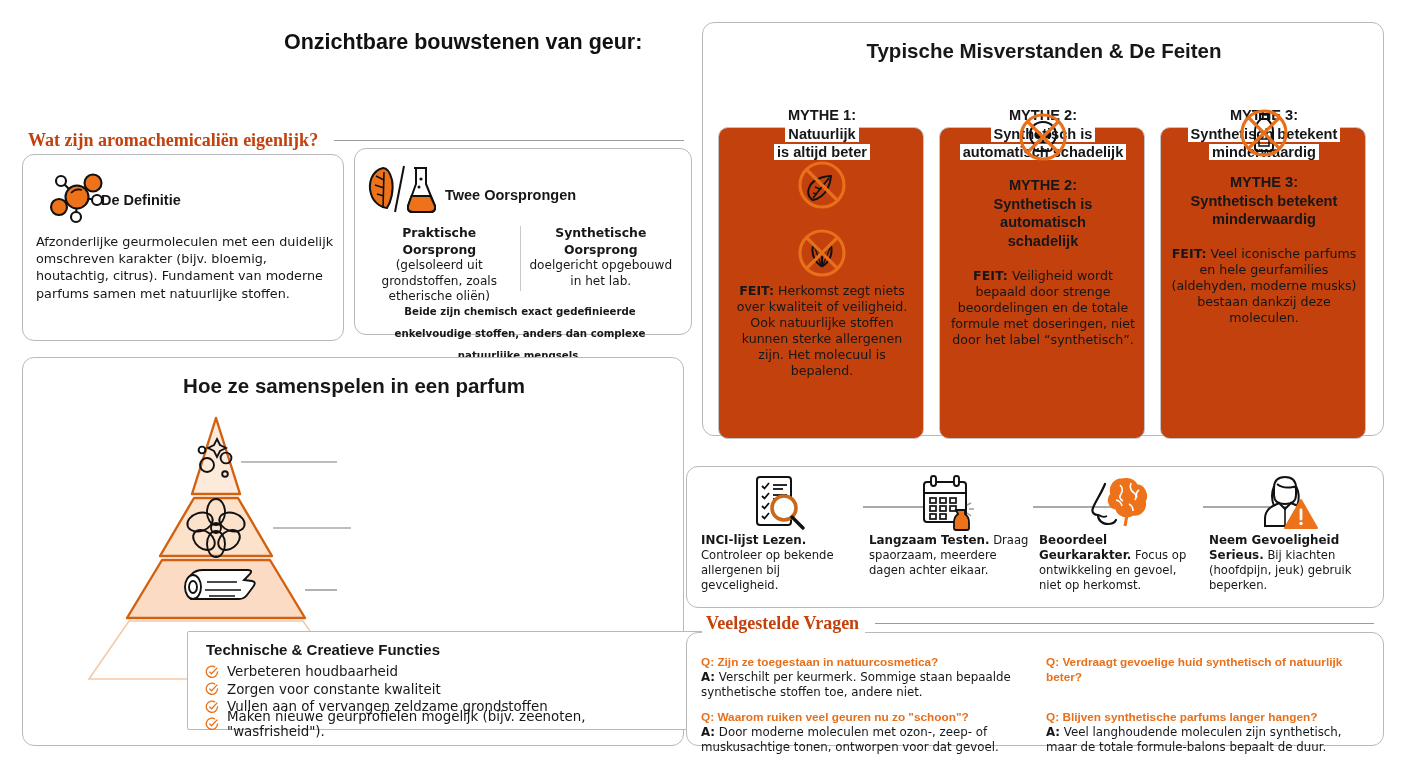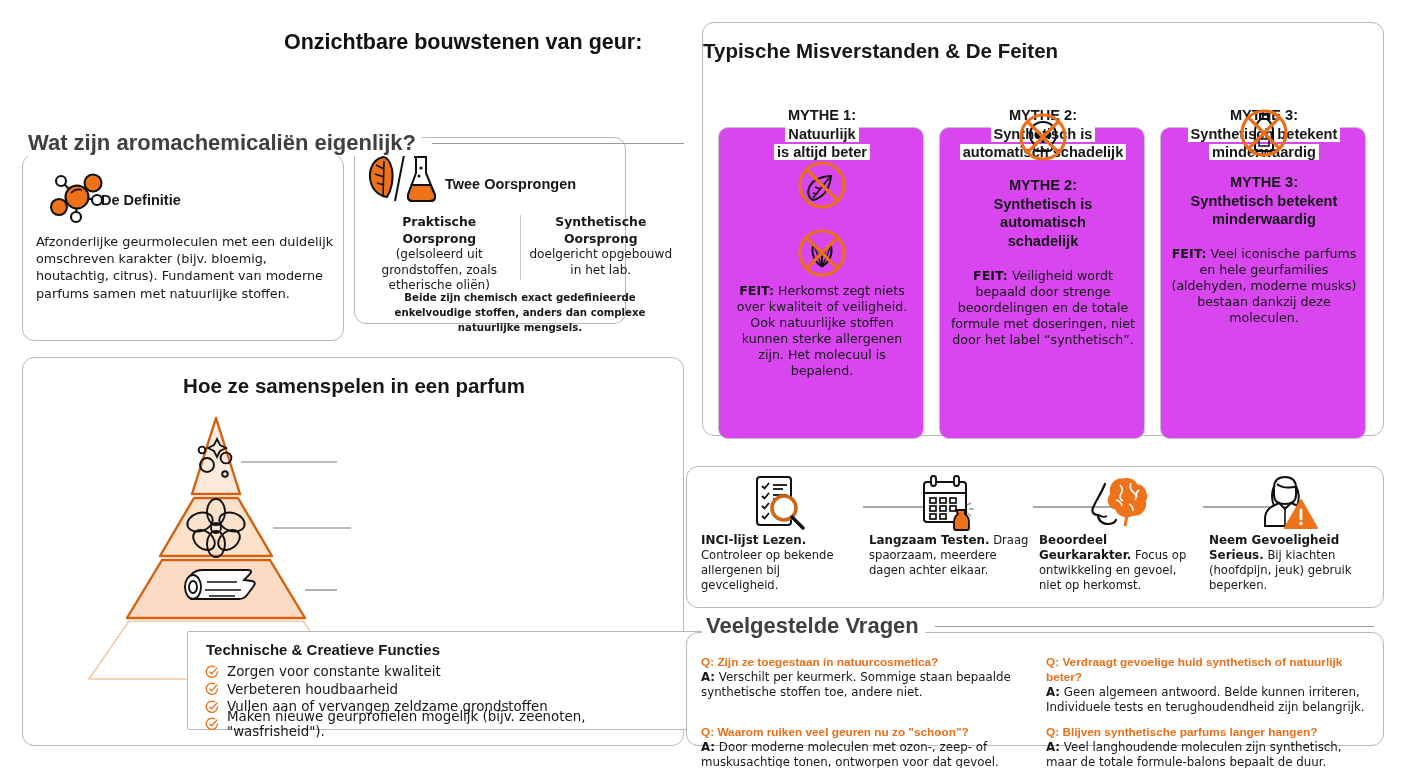--- a/index.html
+++ b/index.html
@@ -19,67 +19,67 @@
   .logo-tm { font-size: 15px; vertical-align: super; color: #4d4d4f; letter-spacing: 0; }
 
   
   .main-title { position: absolute; left: 272px; top: 28px; width: 430px;
     font-weight: bold; font-size: 21.5px; line-height: 28px; color: #111114; margin-left: 12px; }
 
   
   .sec-head { position: absolute; display: flex; align-items: center; gap: 10px;
     z-index: 6; }
   .sec-head span { background: #fff; padding: 0 6px 0 4px; font-weight: bold;
-    font-size: 22px; color: #404040; white-space: nowrap; }
+    font-size: 18px; color: #c2410c; white-space: nowrap; font-family: Liberation Serif, serif; }
   .sec-head .rule { flex: 1; height: 1px; background: #9b9b9e; }
 
   
   .card { position: absolute; border: 1.3px solid #b9b9bd; border-radius: 12px;
     background: #fff; }
 
   
   #def-card { left: 22px; top: 154px; width: 322px; height: 187px; }
   #def-card .hd { position: absolute; left: 78px; top: 37px; font-weight: bold; font-size: 14.5px; }
   #def-card .bd { position: absolute; left: 13px; top: 78px; width: 300px;
     font-size: 12.8px; line-height: 17.2px; font-family: "DejaVu Sans", sans-serif; }
   #mol-icon { position: absolute; left: 24px; top: 14px; }
 
   
-  #orig-card { left: 354px; top: 137px; width: 272px; height: 187px; padding-left: 32px; }
+  #orig-card { left: 354px; top: 148px; width: 338px; height: 187px; padding-left: 32px; }
   #orig-card .hd { position: absolute; left: 90px; top: 38px; font-weight: bold; font-size: 14.5px; }
   #leaf-flask { position: absolute; left: 8px; top: 13px; }
   .orig-cols { position: absolute; left: 6px; top: 76px; width: 318px; display: flex; }
   .orig-col { flex: 1; text-align: center; font-size: 12.1px; line-height: 15.6px;
     font-family: "DejaVu Sans", sans-serif; padding: 0 4px; }
   .orig-col b { font-weight: bold; font-size: 12.4px; }
   .orig-div { width: 1px; background: #c9c9cd; margin: 1px 2px 14px 2px; }
   #orig-card .foot { position: absolute; left: 12px; top: 152px; width: 306px;
-    text-align: center; font-size: 10.2px; line-height: 15px; font-weight: bold;
+    text-align: center; font-size: 10.2px; line-height: 22px; font-weight: bold;
     font-family: "DejaVu Sans", sans-serif; }
 
   
   #pyr-card { left: 22px; top: 357px; width: 662px; height: 389px; }
   #pyr-title { position: absolute; left: 0; top: 16px; width: 662px; text-align: center;
     font-weight: bold; font-size: 20.5px; }
   #pyr-svg { position: absolute; left: 18px; top: 46px; }
 
   
   #tech-card { left: 187px; top: 631px; width: 552px; height: 99px; border-radius: 2px; }
   #tech-card .hd { position: absolute; left: 18px; top: 9px; font-weight: bold; font-size: 15px; }
   .tech-list { position: absolute; left: 17px; top: 31px; width: 460px; }
   .tech-row { display: flex; align-items: center; gap: 8px; height: 17.5px;
     font-size: 13.4px; font-family: "DejaVu Sans", sans-serif; }
   .chk { flex: 0 0 auto; }
 
   
   #myth-card { left: 702px; top: 22px; width: 682px; height: 414px; }
-  #myth-title { position: absolute; left: 0; top: 16px; width: 682px; 
+  #myth-title { position: absolute; left: 0; top: 16px; width: 682px; text-align: center;
     font-weight: bold; font-size: 20.5px; }
   .myth { position: absolute; top: 104px; width: 206px; height: 312px;
-    border: 1.2px solid #c4c4c8; border-radius: 10px; background: #d946ef; }
+    border: 1.2px solid #c4c4c8; border-radius: 10px; background: #c2410c; }
   #myth1 { left: 15px; } #myth2 { left: 236px; } #myth3 { left: 457px; }
   .myth-head { position: absolute; top: -22px; left: -6px; width: 218px; text-align: center;
     font-weight: bold; font-size: 14.6px; line-height: 18.5px; background: transparent; }
   .myth-head span { background: #fff; padding: 0 3px; }
   .myth-icons { position: absolute; top: 26px; left: 0; width: 206px;
     display: flex; flex-direction: column; align-items: center; gap: 6px; }
   .myth-inner-head { position: absolute; left: 4px; width: 198px; text-align: center;
     font-weight: bold; font-size: 14.6px; line-height: 18.5px; }
   .myth-fact { position: absolute; left: 8px; width: 190px; text-align: center;
     font-size: 12.6px; line-height: 16px; font-family: "DejaVu Sans", sans-serif; }
@@ -220,28 +220,28 @@
   </div>
 
   <div class="card" id="tech-card">
     <div class="hd">Technische &amp; Creatieve Functies</div>
     <div class="tech-list">
       <div class="tech-row">
         <svg class="chk" width="14" height="14" viewBox="0 0 14 14">
             <path d="M12.5 6.4 A5.6 5.6 0 1 1 10.2 2.2" fill="none" stroke="#E8701A" stroke-width="1.3"></path>
             <path d="M4.4 6.6 L6.5 8.8 L12.4 2.6" fill="none" stroke="#E8701A" stroke-width="1.3"></path>
           </svg>
-        <span>Zorgen voor constante kwaliteit</span>
+        <span>Verbeteren houdbaarheid</span>
       </div>
       <div class="tech-row">
         <svg class="chk" width="14" height="14" viewBox="0 0 14 14">
             <path d="M12.5 6.4 A5.6 5.6 0 1 1 10.2 2.2" fill="none" stroke="#E8701A" stroke-width="1.3"></path>
             <path d="M4.4 6.6 L6.5 8.8 L12.4 2.6" fill="none" stroke="#E8701A" stroke-width="1.3"></path>
           </svg>
-        <span>Verbeteren houdbaarheid</span>
+        <span>Zorgen voor constante kwaliteit</span>
       </div>
       <div class="tech-row">
         <svg class="chk" width="14" height="14" viewBox="0 0 14 14">
             <path d="M12.5 6.4 A5.6 5.6 0 1 1 10.2 2.2" fill="none" stroke="#E8701A" stroke-width="1.3"></path>
             <path d="M4.4 6.6 L6.5 8.8 L12.4 2.6" fill="none" stroke="#E8701A" stroke-width="1.3"></path>
           </svg>
         <span>Vullen aan of vervangen zeldzame grondstoffen</span>
       </div>
       <div class="tech-row">
         <svg class="chk" width="14" height="14" viewBox="0 0 14 14">
@@ -446,21 +446,20 @@
   </div>
 
   <div class="card" id="faq-card">
     <div class="faq-grid">
       <div>
         <div class="faq-q">Q: Zijn ze toegestaan in natuurcosmetica?</div>
         <div class="faq-a"><b>A:</b><span> Verschilt per keurmerk. Sommige staan bepaalde synthetische stoffen toe, andere niet.</span></div>
       </div>
       <div>
         <div class="faq-q">Q: Verdraagt gevoelige huid synthetisch of natuurlijk beter?</div>
-        <div class="faq-a"><b>A:</b><span> Geen algemeen antwoord. Belde kunnen irriteren, Individuele tests en terughoudendheid zijn belangrijk.</span></div>
       </div>
       <div>
         <div class="faq-q">Q: Waarom ruiken veel geuren nu zo "schoon"?</div>
         <div class="faq-a"><b>A:</b><span> Door moderne moleculen met ozon-, zeep- of muskusachtige tonen, ontworpen voor dat gevoel.</span></div>
       </div>
       <div>
         <div class="faq-q">Q: Blijven synthetische parfums langer hangen?</div>
         <div class="faq-a"><b>A:</b><span> Veel langhoudende moleculen zijn synthetisch, maar de totale formule-balons bepaalt de duur.</span></div>
       </div>
     </div>

